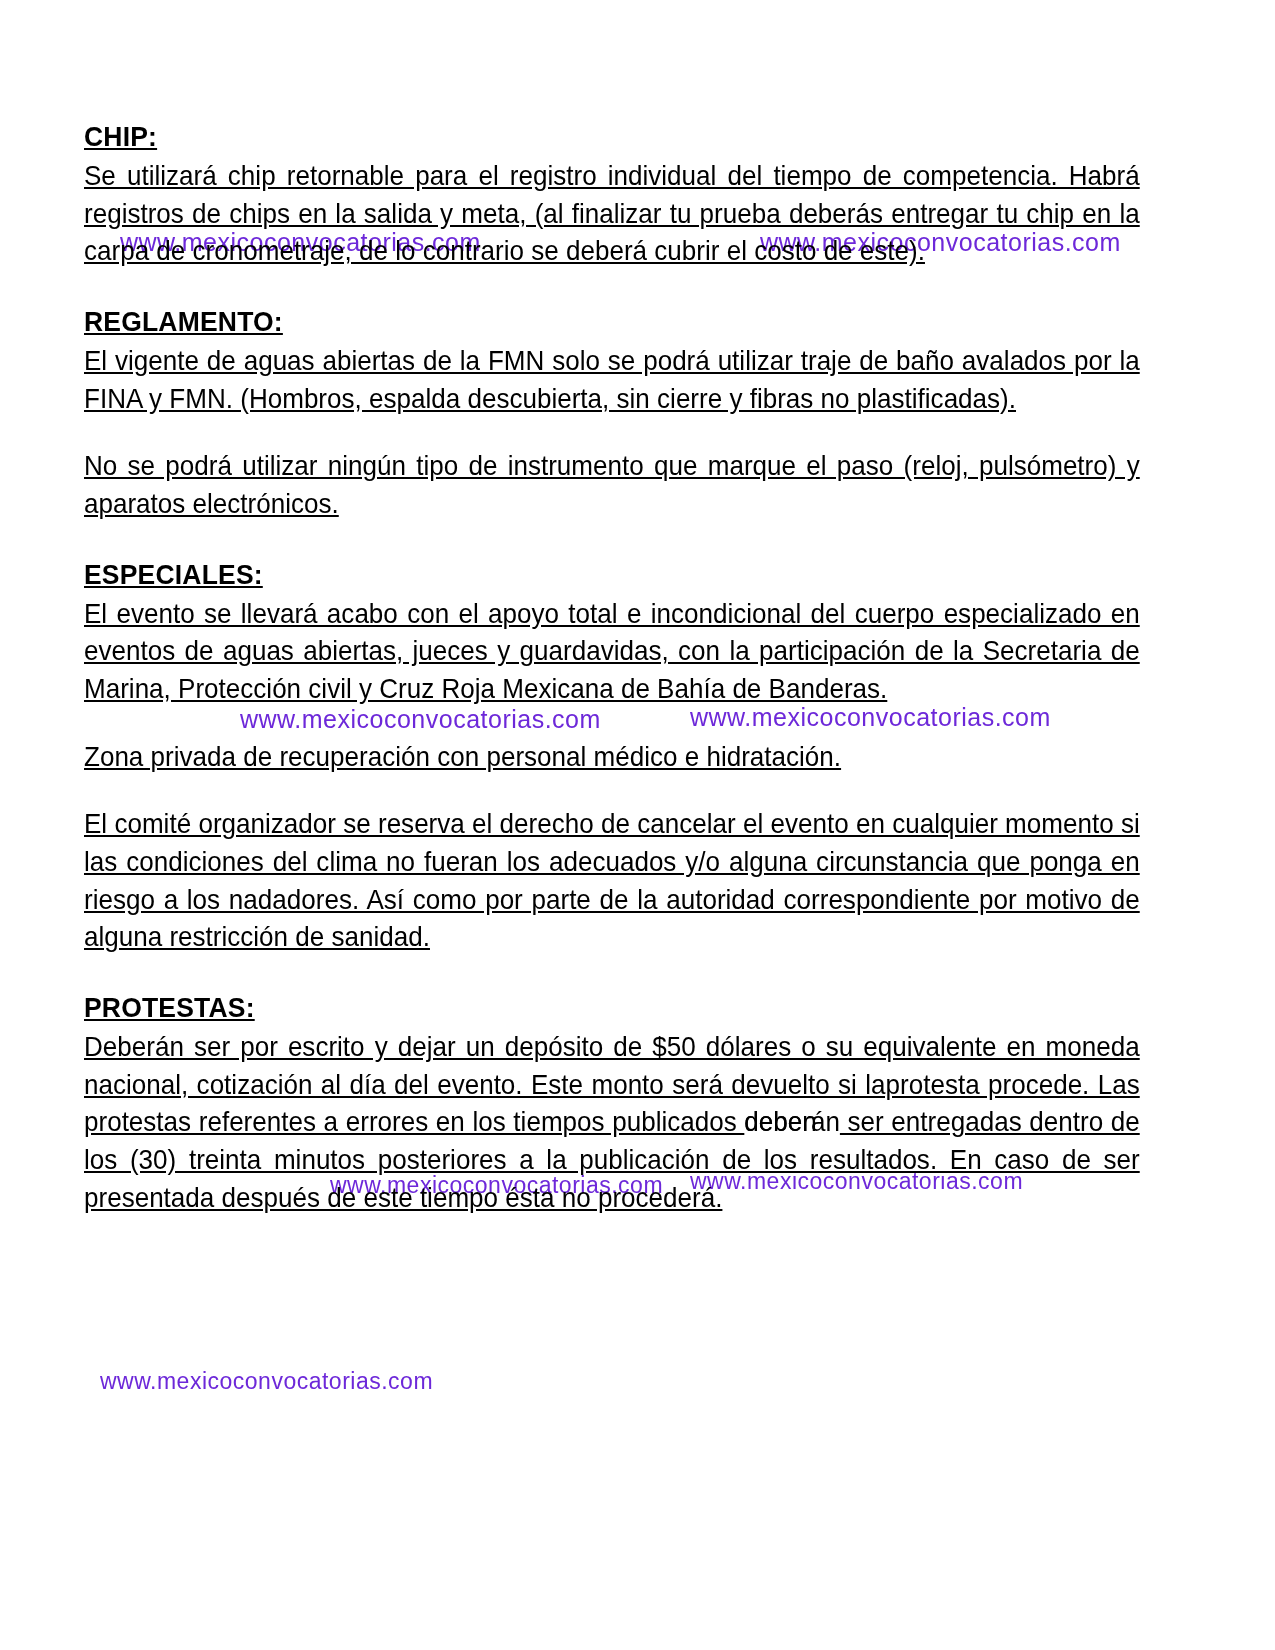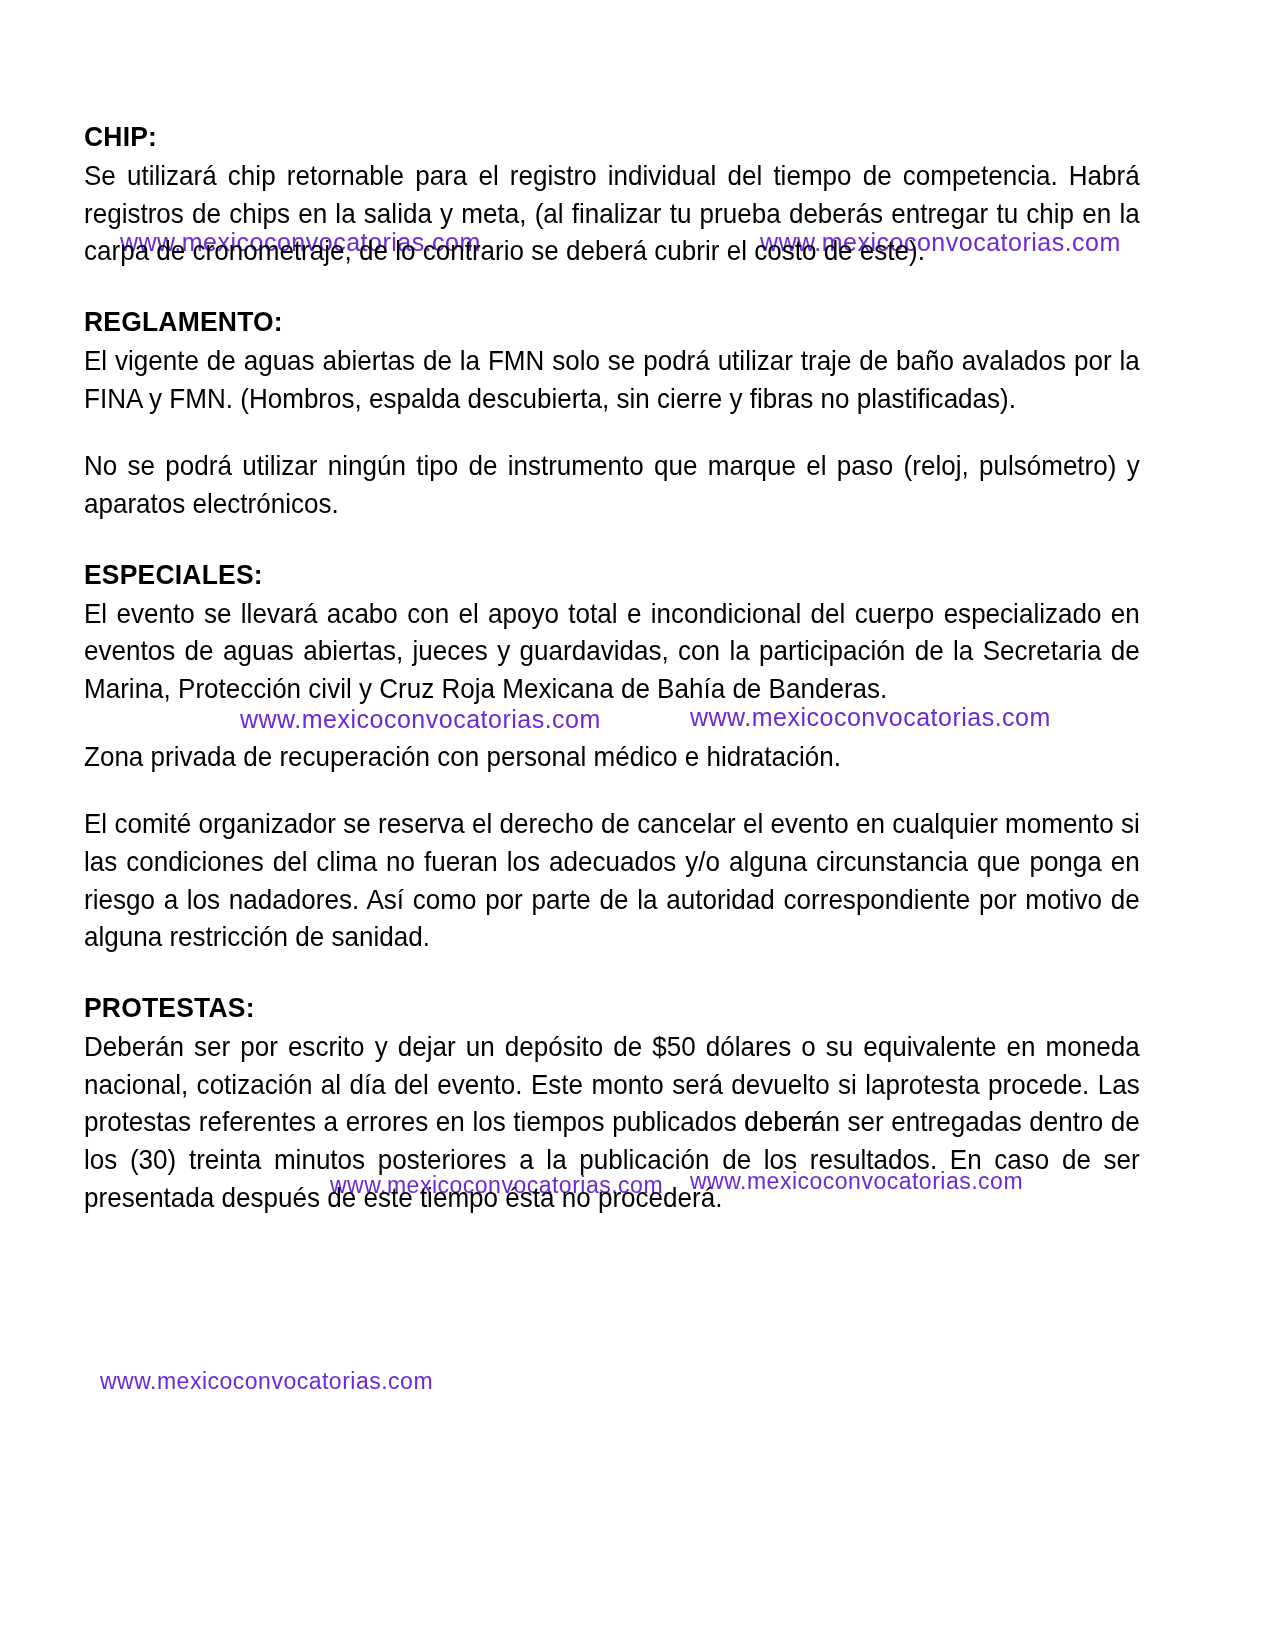--- a/index.html
+++ b/index.html
@@ -38,21 +38,21 @@
   }
   .wm-a { left: 120px;  top: 228px; }
   .wm-b { left: 760px;  top: 228px; }
   .wm-c { left: 240px;  top: 705px; }
   .wm-d { left: 690px;  top: 703px; }
   .wm-e { left: 100px;  top: 1368px; font-size: 23px; }
   .wm-f { left: 690px;  top: 1168px; font-size: 23px; }
   .wm-g { left: 330px;  top: 1172px; font-size: 23px; }
 
   
-  .section { position: relative; z-index: 2; }
+  .section { position: relative; z-index: 2; text-decoration: underline; }
 
   h2.heading {
     font-size: 28.5px;
     font-weight: bold;
     line-height: 1.30;
     margin: 0 0 2px 0;
     letter-spacing: 0.2px;
     color: #000000;
     font-stretch: condensed;
     transform: scaleX(0.93);

